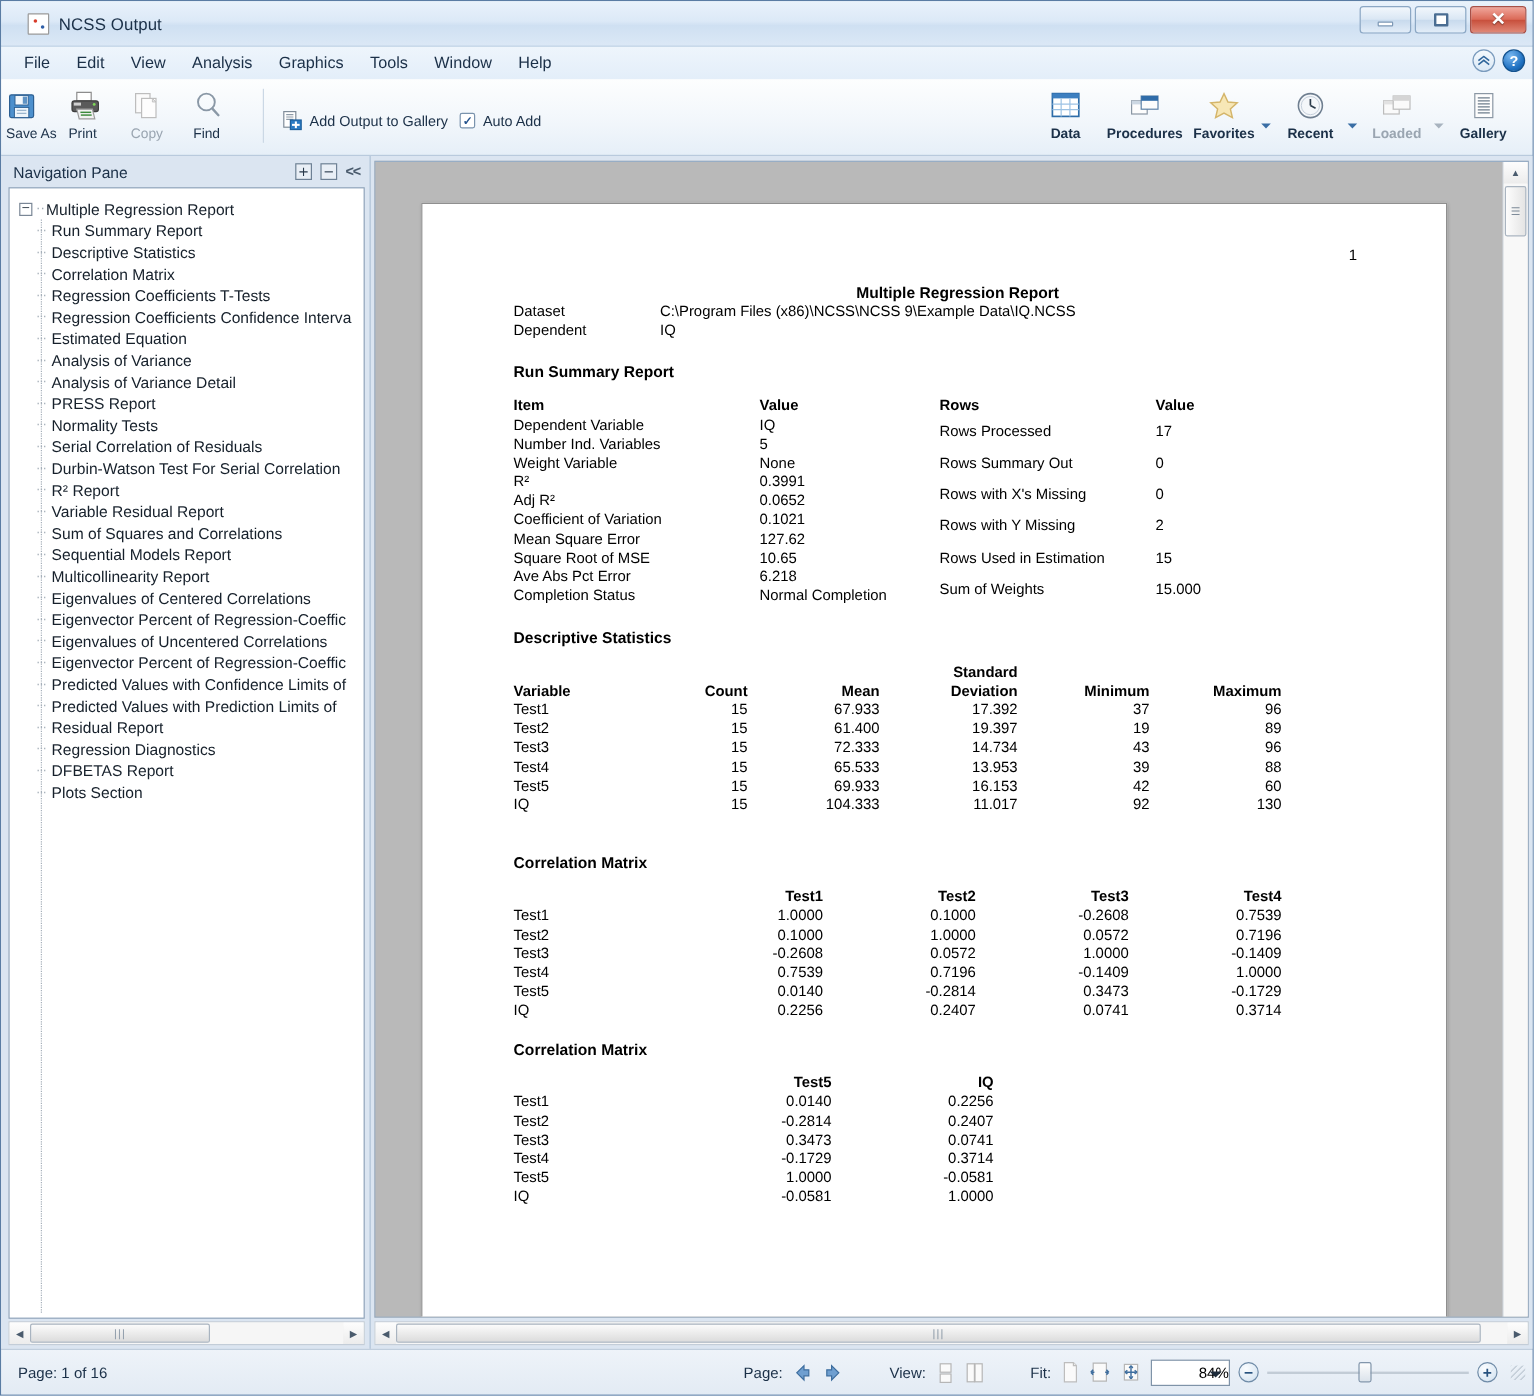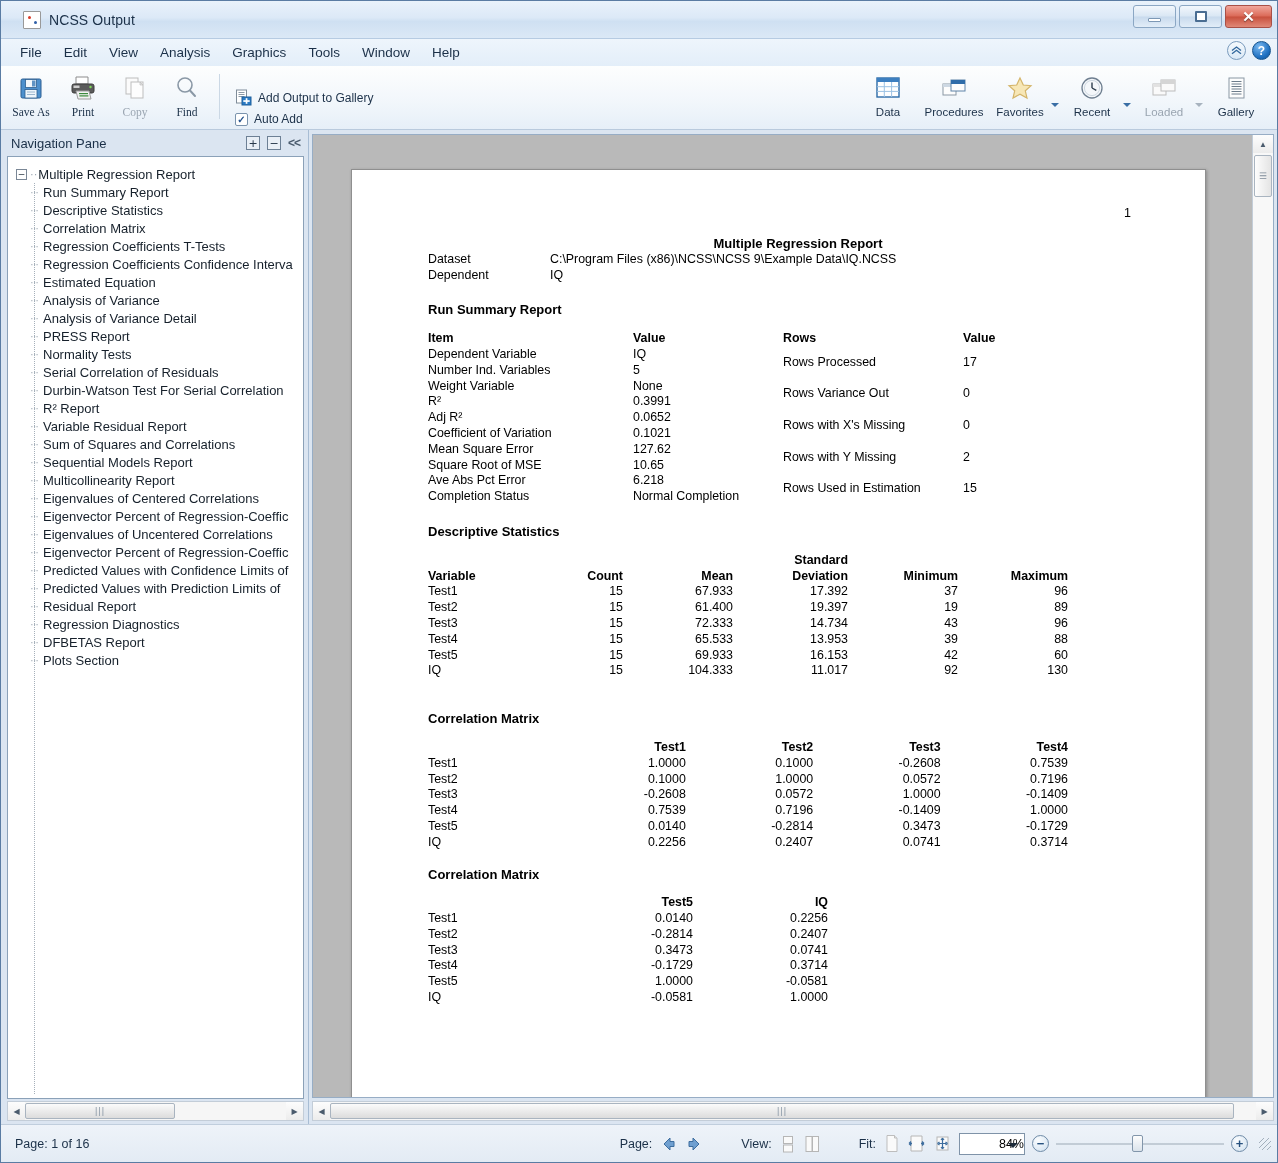--- a/index.html
+++ b/index.html
@@ -124,46 +124,45 @@
     background: linear-gradient(180deg,#fdfefe 0%,#f1f6fb 60%,#e6eff8 100%);
     border-bottom: 1px solid #b9cadd;
     display: flex;
     align-items: stretch;
     position: relative;
     padding: 2px 4px 0 4px;
   }
   .tb-group { display:flex; align-items:flex-start; }
   .tb-btn {
     width: 52px;
-    display: flex; flex-direction: column; align-items: center;
+    display: flex; flex-direction: column; align-items: flex-start;
     padding-top: 5px;
     cursor: pointer;
     border-radius: 3px;
-    font-family: Liberation Serif, serif;
   }
   .tb-btn .lbl { font-size: 11.5px; color:#1b3048; margin-top: 3px; }
   .tb-btn.disabled .lbl { color:#9aa5b1; }
   .tb-ico { height: 30px; display:flex; align-items:center; justify-content:center; }
   .tb-sep { width:1px; background:#cbd8e5; margin: 6px 6px 10px 6px; }
 
-  .tb-wide { display:flex; flex-direction:column; justify-content:flex-end; padding: 4px 0 0 4px; }
+  .tb-wide { display:flex; flex-direction:row; justify-content:flex-end; padding: 4px 0 0 4px; }
   .tb-row { display:flex; align-items:center; gap:6px; padding: 3px 5px; border-radius:3px; cursor:pointer; }
   .tb-row .lbl { font-size:12px; color:#1b3048; }
   .chk {
     width:13px;height:13px;border:1px solid #7a93ad;background:#fff;border-radius:2px;
     display:flex;align-items:center;justify-content:center;font-size:10px;color:#24528c;font-weight:bold;
   }
 
   .tb-right { margin-left:auto; display:flex; align-items:flex-start; padding-right:4px;}
   .tb-bigbtn {
     width: 66px;
     display:flex;flex-direction:column;align-items:center;
     padding-top:5px;cursor:pointer;border-radius:3px;
   }
-  .tb-bigbtn .lbl { font-size:11.5px;color:#1b3048;margin-top:3px;}
+  .tb-bigbtn .lbl { font-size:11.5px;color:#1b3048;margin-top:3px;font-weight:bold;}
   .tb-bigbtn.disabled .lbl { color:#9aa5b1; }
   .dropcaret {
     width:0;height:0;border-left:4px solid transparent;border-right:4px solid transparent;
     border-top:4px solid #3a6ea5; align-self:flex-end; margin-bottom:22px; margin-left:-2px;
   }
   .dropcaret.dim { border-top-color:#a8b3bf; }
 
   
   .content {
     flex: 1 1 auto;
@@ -807,34 +806,38 @@
                     <th class="lft" style="width:180px">Rows</th>
                     <th class="lft">Value</th>
                   </tr>
                     </thead>
                   <tbody id="rs-right">
                       <tr>
                         <td class="lft">Rows Processed</td>
                         <td class="lft">17</td>
                       </tr>
                       <tr>
-                        <td class="lft">Rows Variance Out</td>
+                        <td class="lft">Rows Summary Out</td>
                         <td class="lft">0</td>
                       </tr>
                       <tr>
                         <td class="lft">Rows with X's Missing</td>
                         <td class="lft">0</td>
                       </tr>
                       <tr>
                         <td class="lft">Rows with Y Missing</td>
                         <td class="lft">2</td>
                       </tr>
                       <tr>
                         <td class="lft">Rows Used in Estimation</td>
                         <td class="lft">15</td>
+                      </tr>
+                      <tr>
+                        <td class="lft">Sum of Weights</td>
+                        <td class="lft">15.000</td>
                       </tr>
                     </tbody>
                 </table>
               </div>
 
               <div class="sect-h">Descriptive Statistics</div>
               <table class="t" style="width:640px;">
                 <thead>
                   <tr>
                     <th class="lft" style="width:100px"></th>

